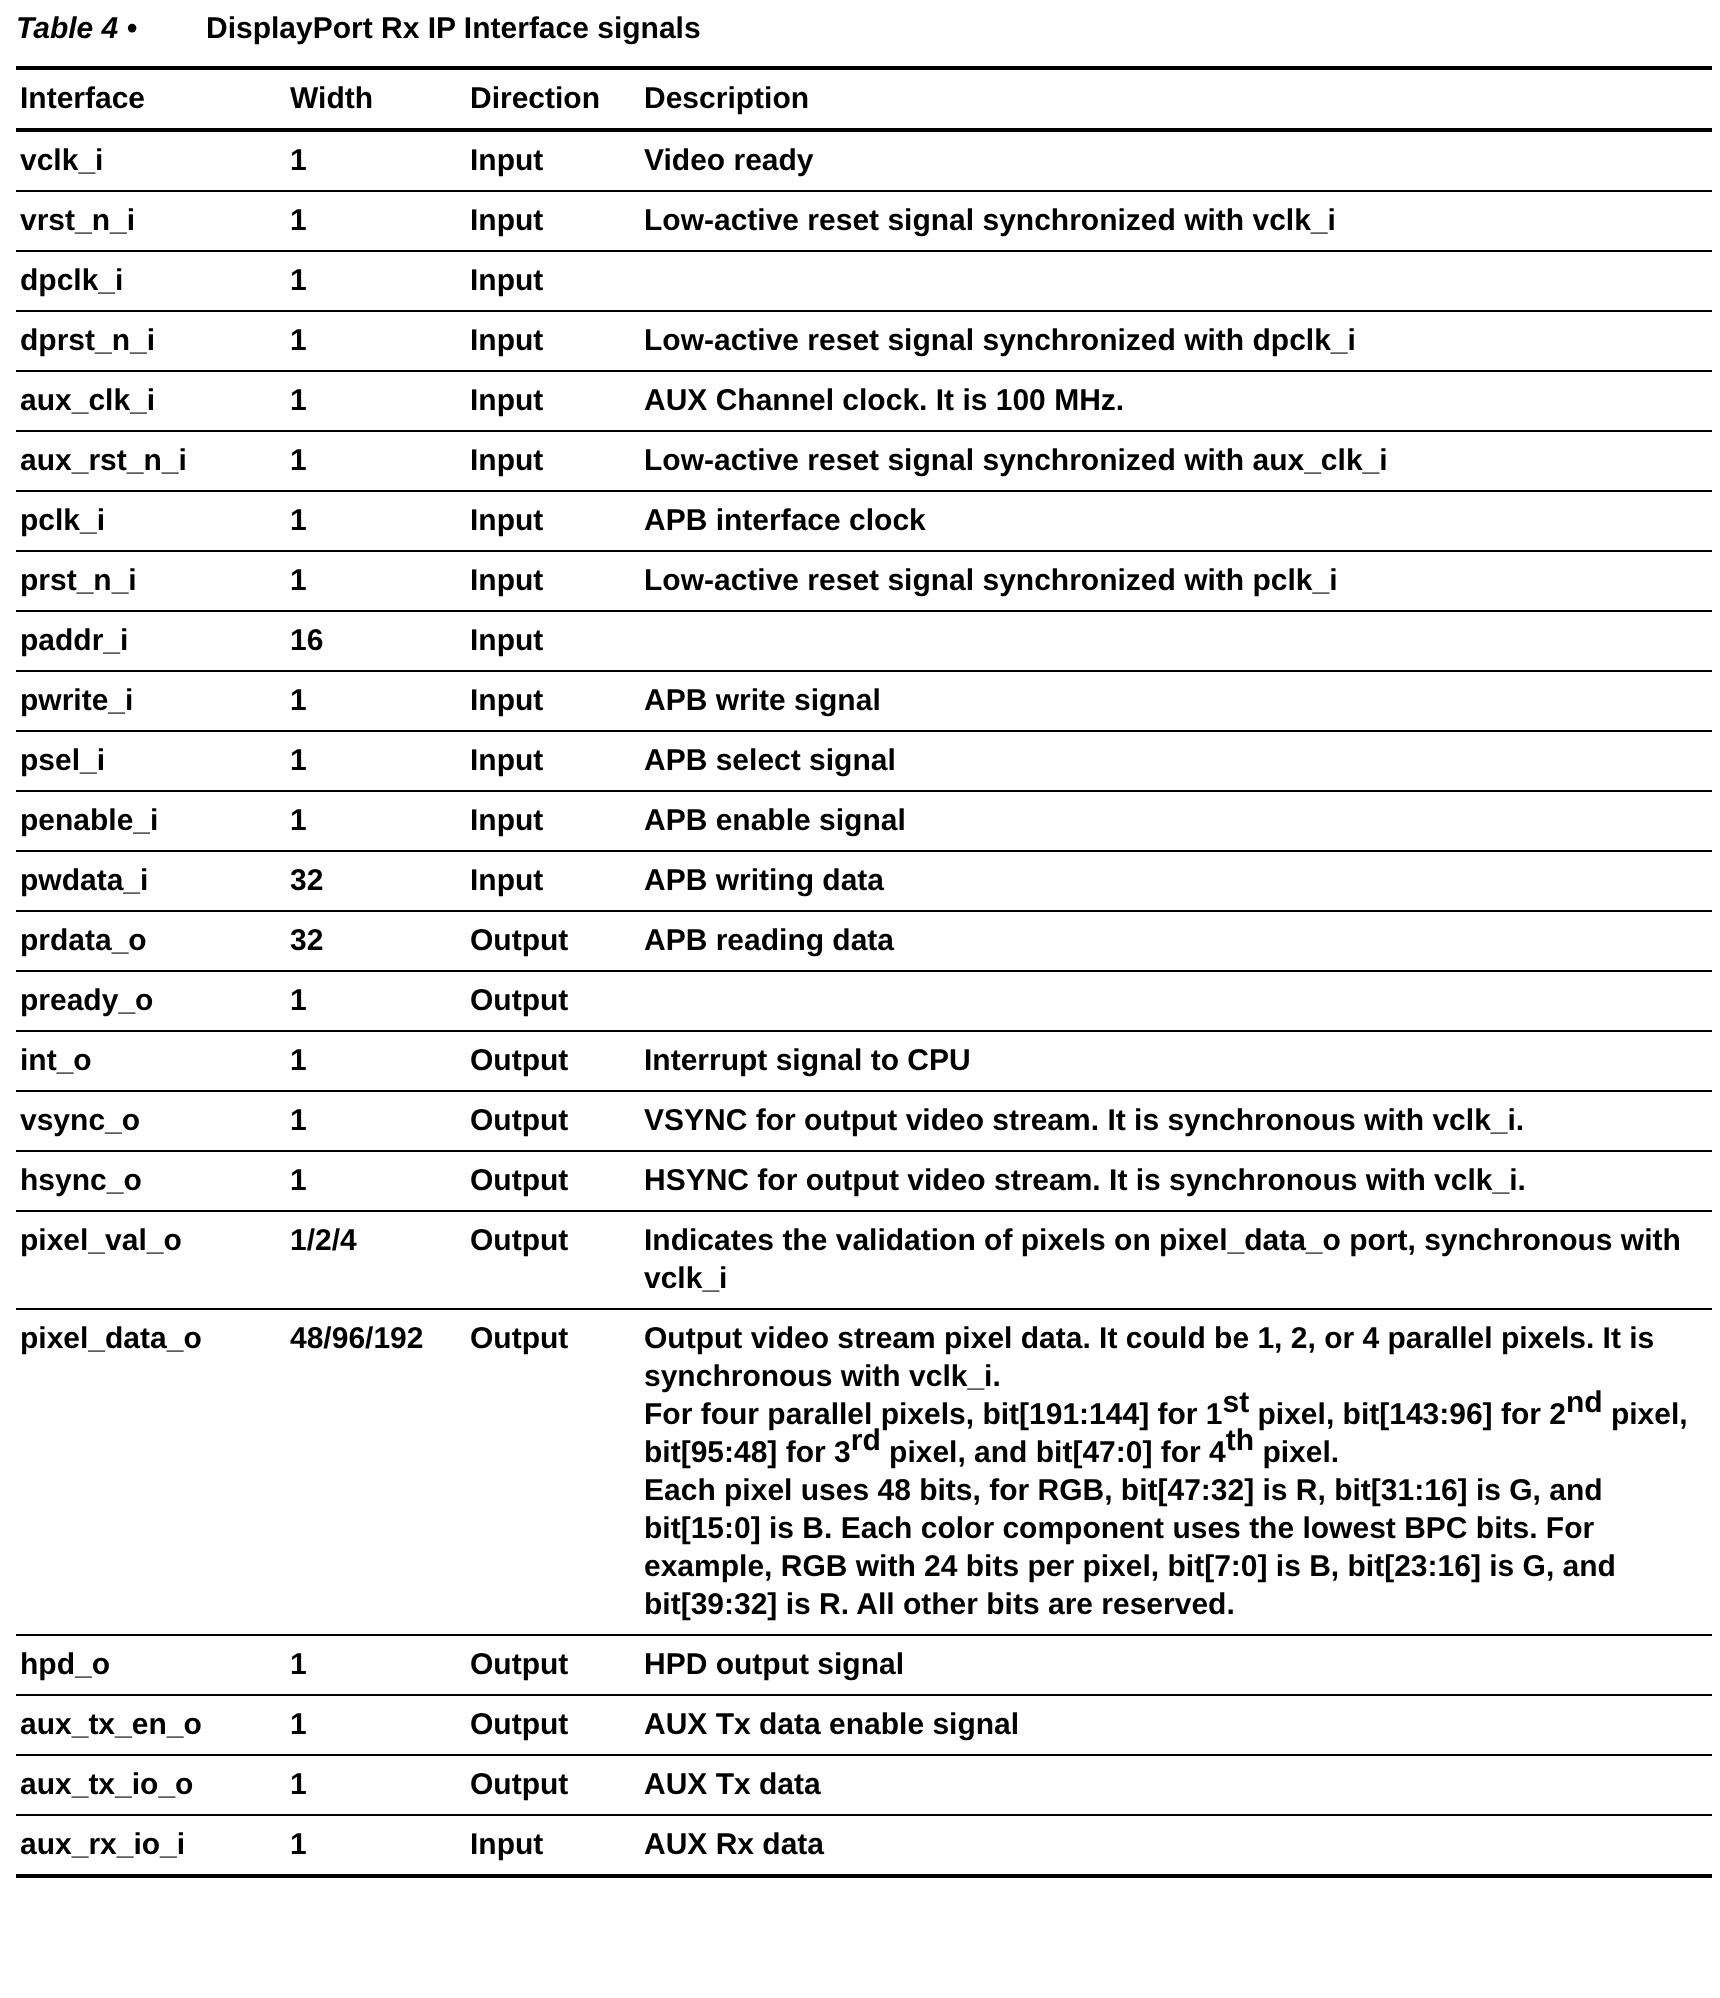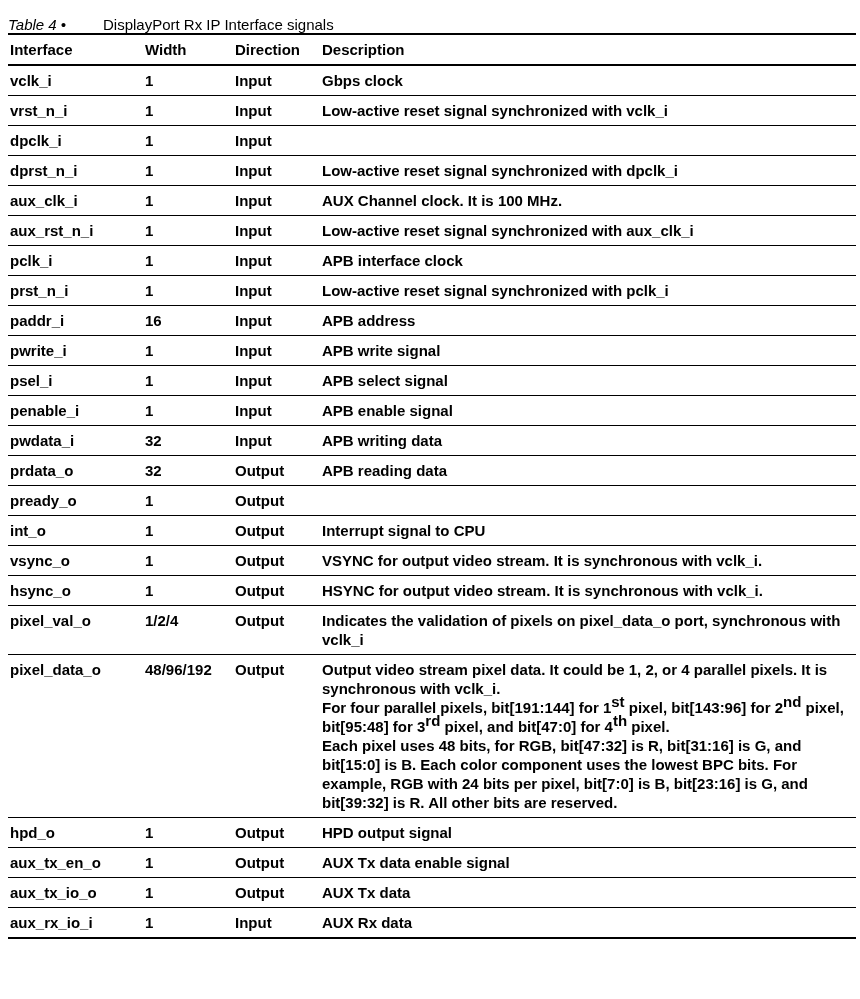--- a/index.html
+++ b/index.html
@@ -13,26 +13,26 @@
     overflow: hidden;
   }
   .page {
     padding: 0 4px 0 8px;
     box-sizing: border-box;
     width: 860px;
   }
   
   .caption {
     display: flex;
-    align-items: flex-end;
+    align-items: flex-start;
     padding-top: 6px;
     height: 33px;
     box-sizing: border-box;
     font-size: 15px;
-    font-weight: normal;
+    font-weight: bold;
   }
   .caption .cap-label {
     font-style: italic;
     width: 95px;
     flex: 0 0 95px;
   }
   .caption .cap-text {
     flex: 1;
   }
   
@@ -88,21 +88,21 @@
       <div class="cell">Width</div>
       <div class="cell">Direction</div>
       <div class="cell">Description</div>
     </div>
     <div id="table-body">
   <div class="row">
     <div class="cell c-interface">vclk_i</div>
     <div class="cell c-width">1</div>
     <div class="cell c-direction">Input</div>
     <div class="cell c-description">
-            <div class="para"><span>Gbps clock</span></div>
+            <div class="para"><span>Video ready</span></div>
           </div>
   </div>
 
   <div class="row">
     <div class="cell c-interface">vrst_n_i</div>
     <div class="cell c-width">1</div>
     <div class="cell c-direction">Input</div>
     <div class="cell c-description">
             <div class="para"><span>Low-active reset signal synchronized with vclk_i</span></div>
           </div>
@@ -156,23 +156,20 @@
     <div class="cell c-direction">Input</div>
     <div class="cell c-description">
             <div class="para"><span>Low-active reset signal synchronized with pclk_i</span></div>
           </div>
   </div>
 
   <div class="row">
     <div class="cell c-interface">paddr_i</div>
     <div class="cell c-width">16</div>
     <div class="cell c-direction">Input</div>
-    <div class="cell c-description">
-            <div class="para"><span>APB address</span></div>
-          </div>
   </div>
 
   <div class="row">
     <div class="cell c-interface">pwrite_i</div>
     <div class="cell c-width">1</div>
     <div class="cell c-direction">Input</div>
     <div class="cell c-description">
             <div class="para"><span>APB write signal</span></div>
           </div>
   </div>

